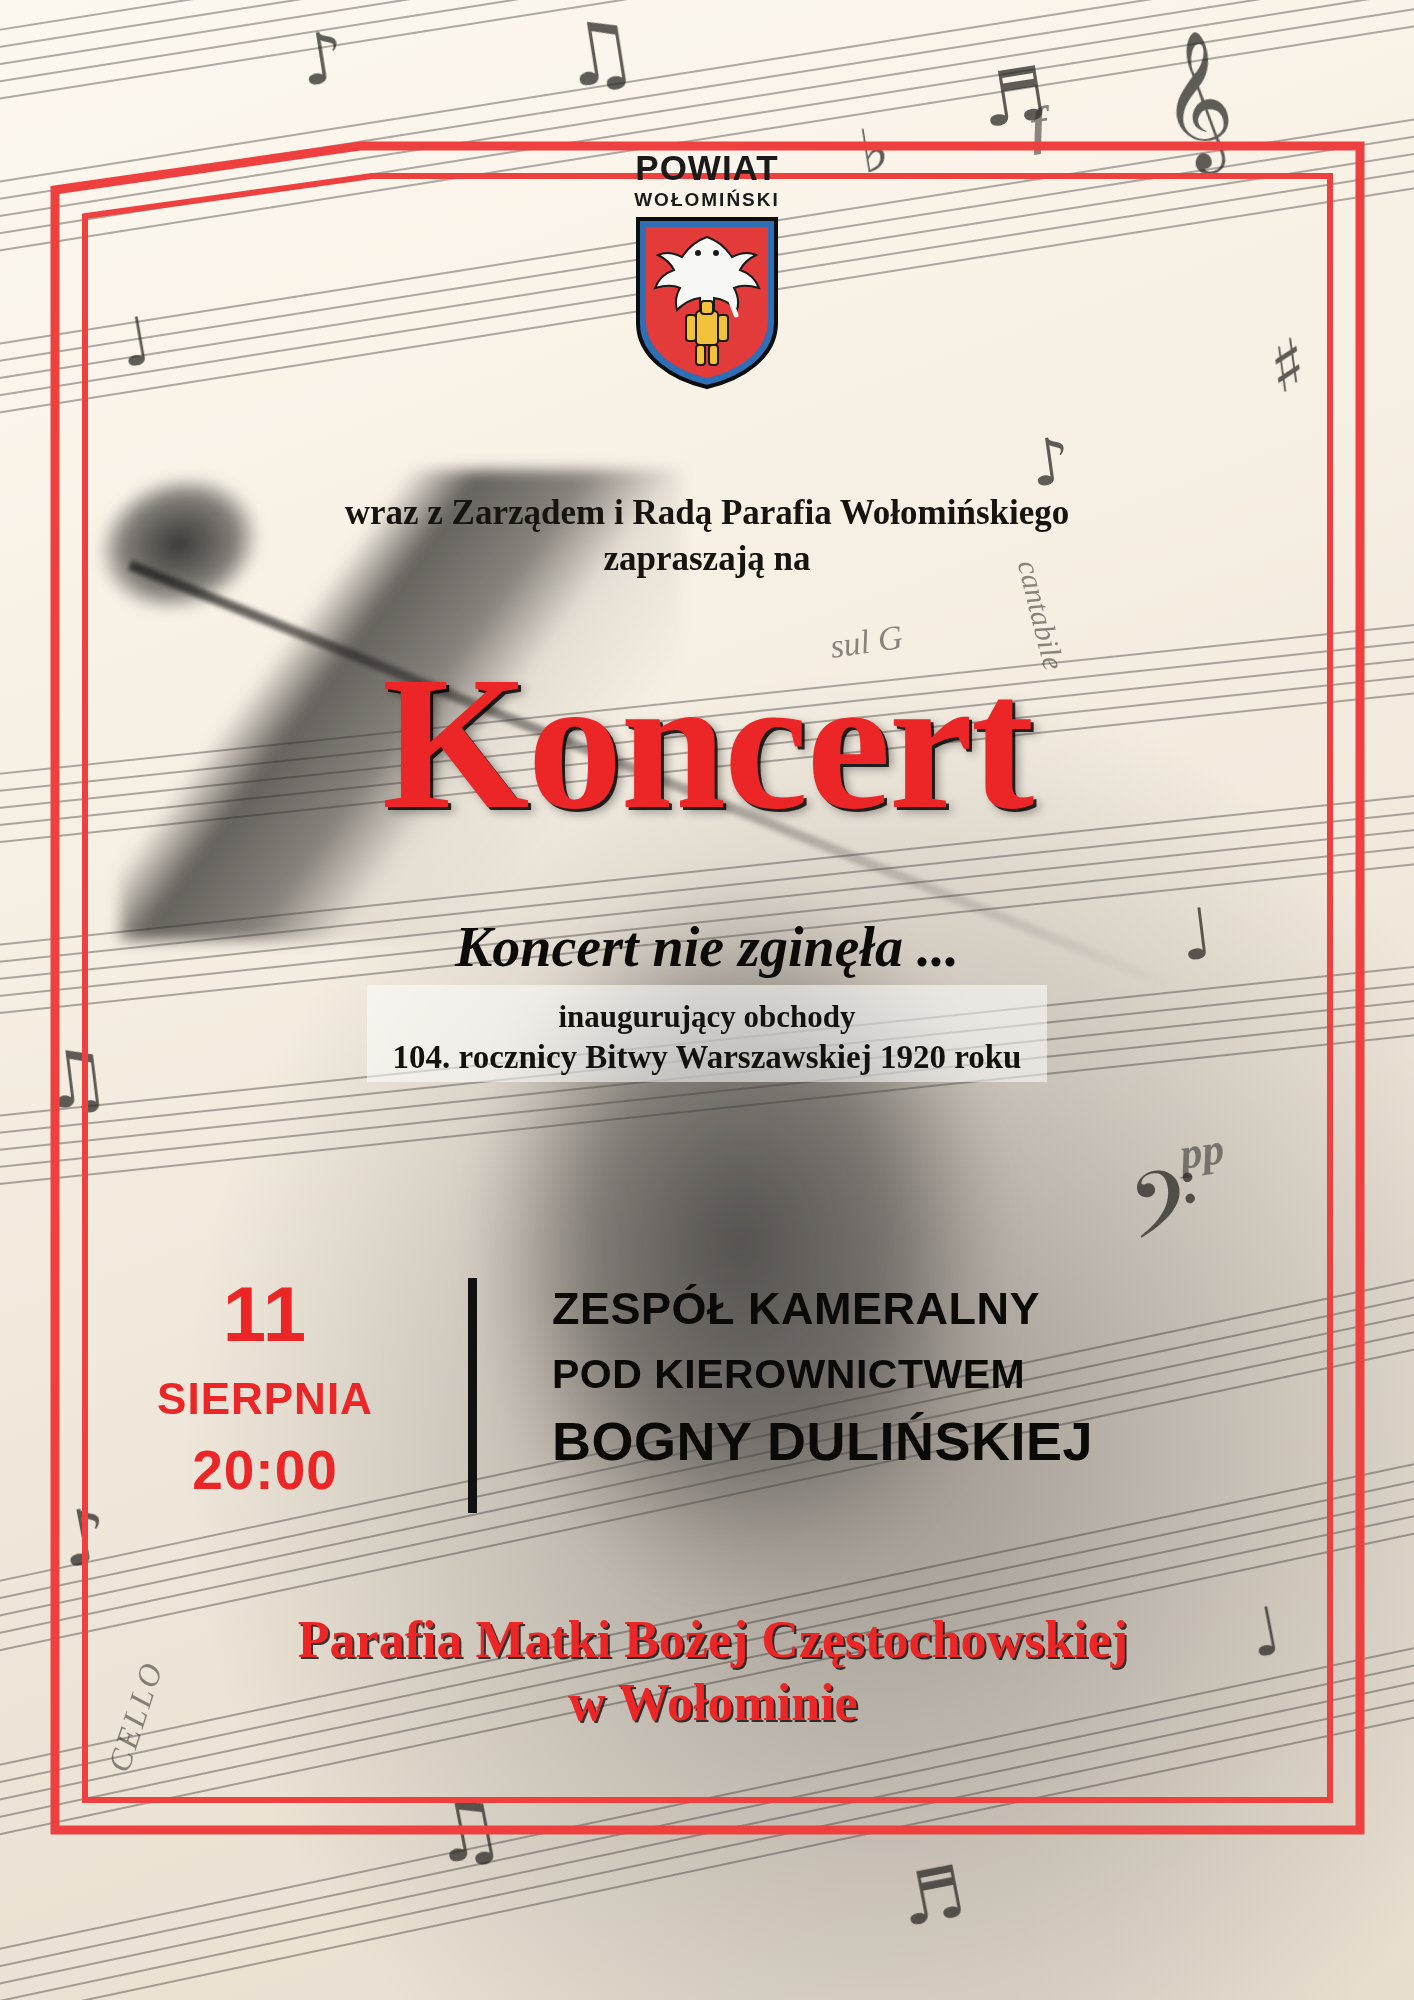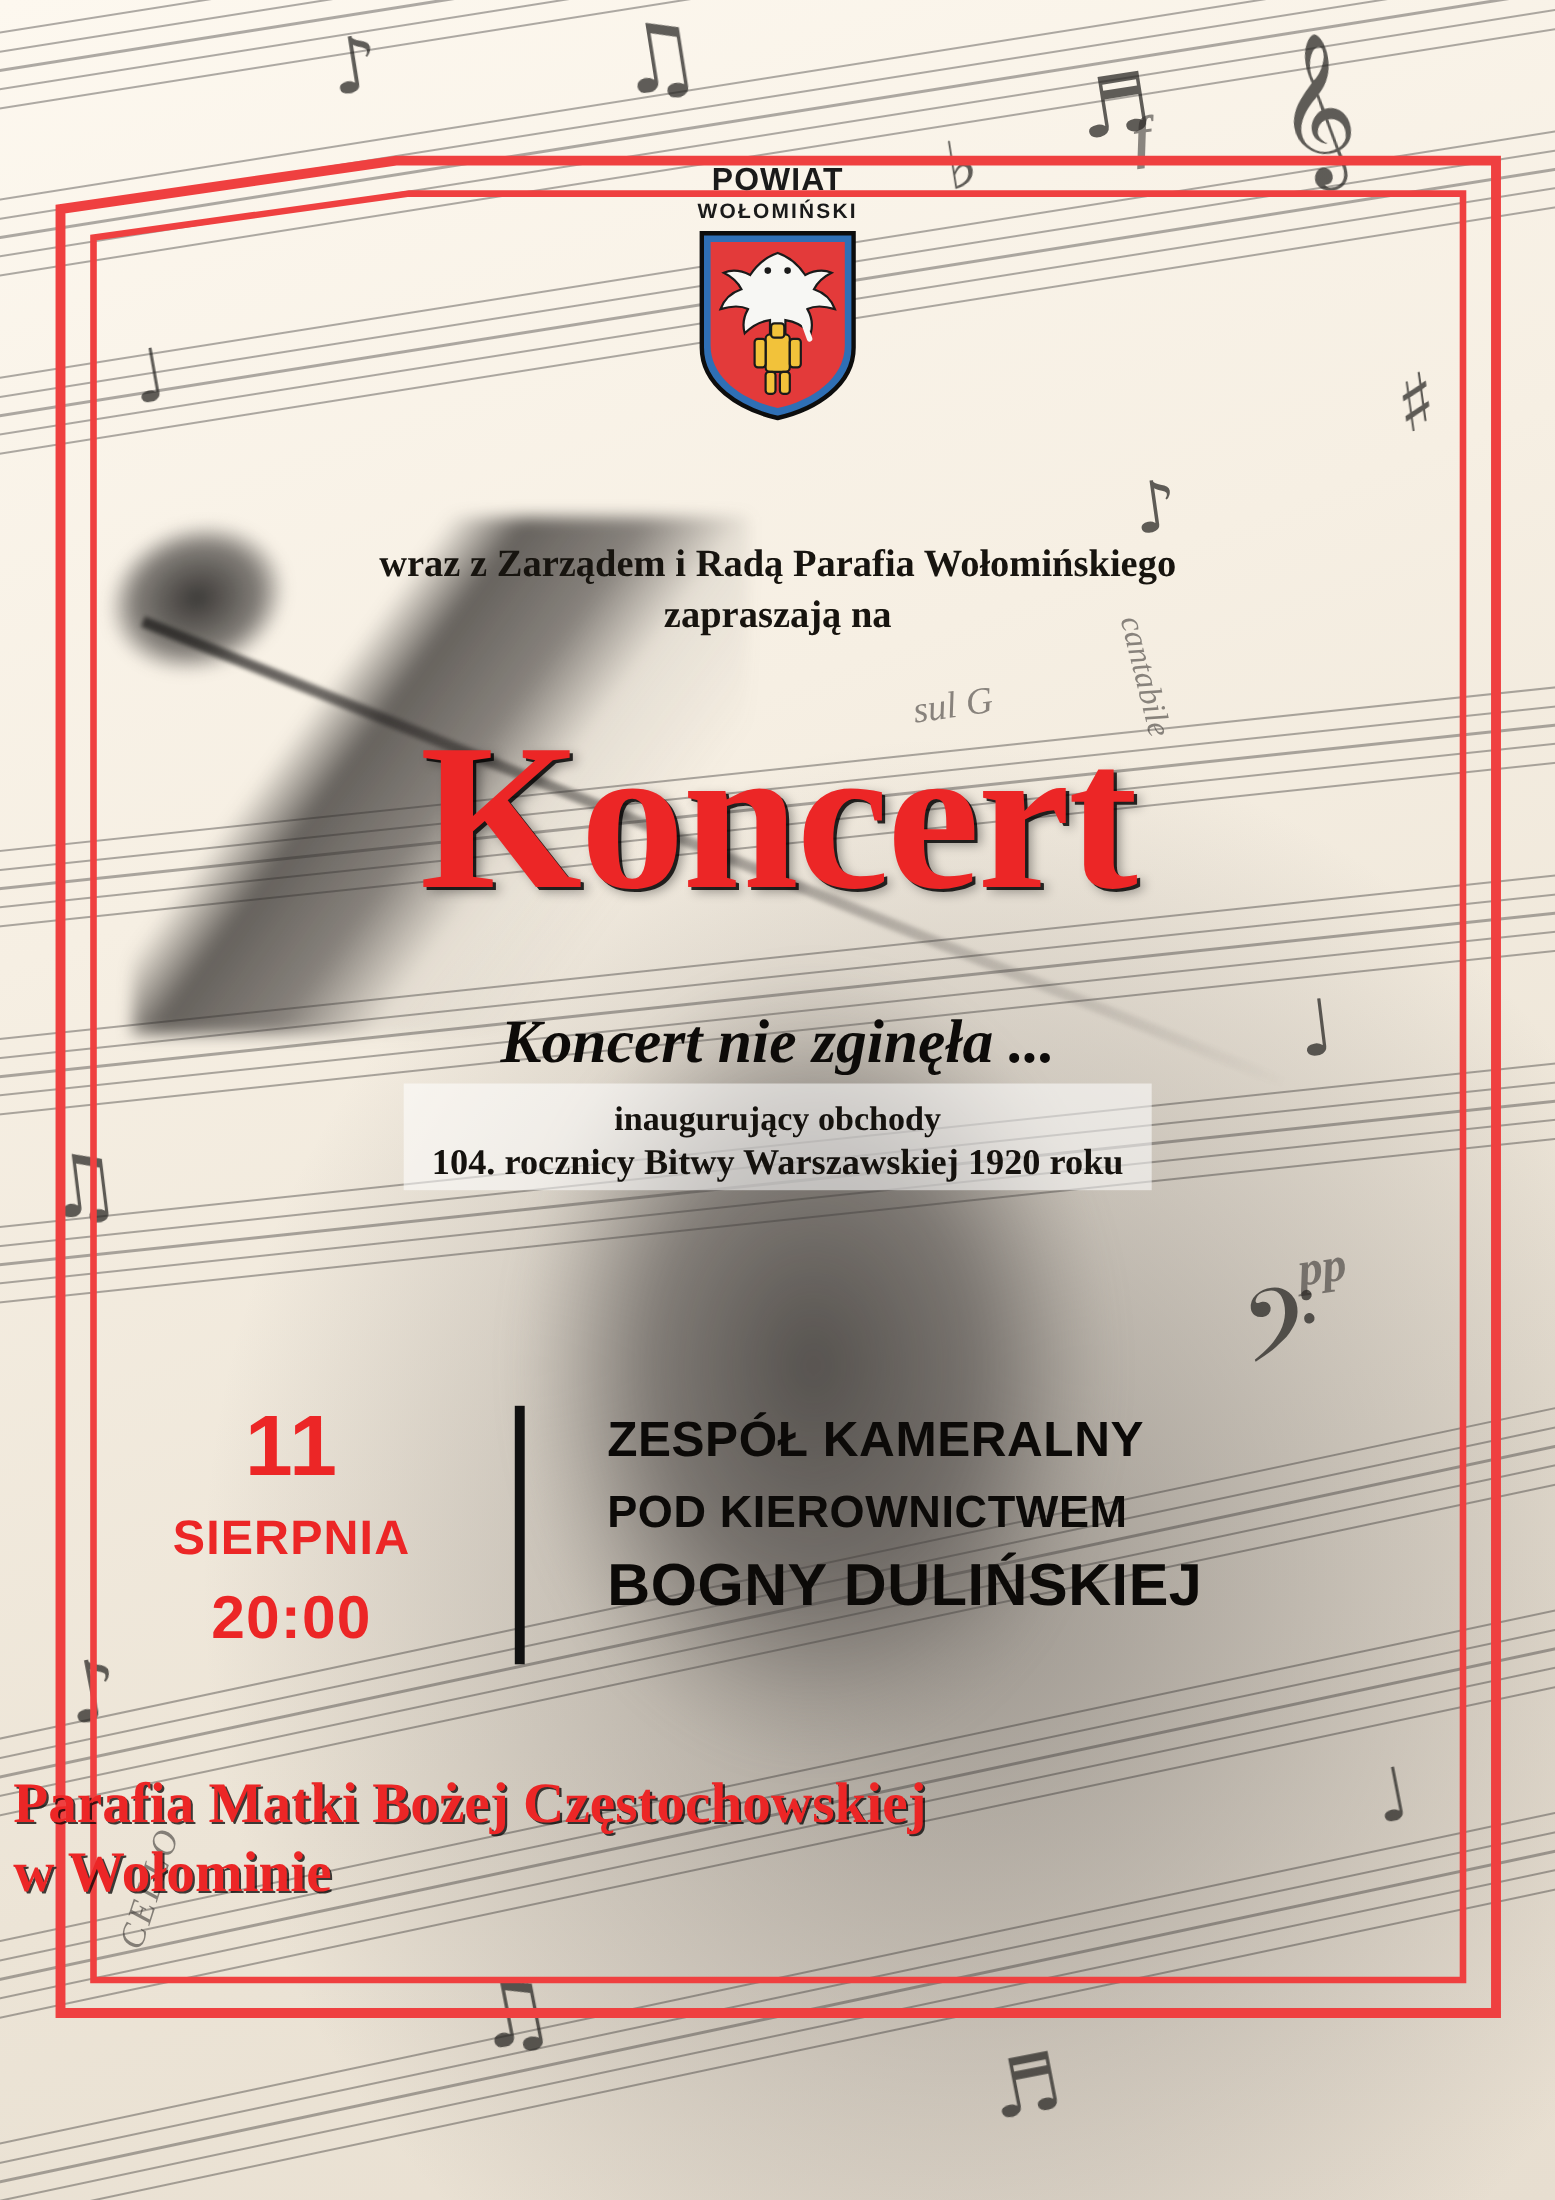--- a/index.html
+++ b/index.html
@@ -124,21 +124,21 @@
     transform: translateX(-50%);
     width: 230px;
     text-align: center;
   }
   .crest-name {
     font-family: "Liberation Sans", sans-serif;
     font-weight: bold;
     letter-spacing: 1px;
     color: #1a1a1a;
   }
-  .crest-name .l1 { font-size: 29px; display: block; }
+  .crest-name .l1 { font-size: 35px; display: block; }
   .crest-name .l2 { font-size: 19px; display: block; letter-spacing: 2px; margin-top: 1px;}
 
   .invite {
     position: absolute;
     left: 0; right: 0;
     top: 490px;
     text-align: center;
     font-family: "Liberation Serif", serif;
     font-weight: bold;
     font-size: 35px;
@@ -233,20 +233,21 @@
     color: #0c0a08;
   }
   .performer .p1 { font-size: 45px; line-height: 1.18; letter-spacing: 0.5px; }
   .performer .p2 { font-size: 41px; line-height: 1.24; margin-top: 14px; letter-spacing: 0.5px; }
   .performer .p3 { font-size: 54px; line-height: 1.18; margin-top: 10px; letter-spacing: 0.5px; }
 
   .venue {
     position: absolute;
     left: 0; right: 0;
     top: 1608px;
+    text-align: center;
     font-family: "Liberation Serif", serif;
     font-weight: bold;
     font-size: 52px;
     line-height: 1.22;
     color: #ec2626;
     text-shadow: 2px 2px 0 rgba(0,0,0,0.75);
     margin-left: 12px;
   }
 </style>
 </head>

